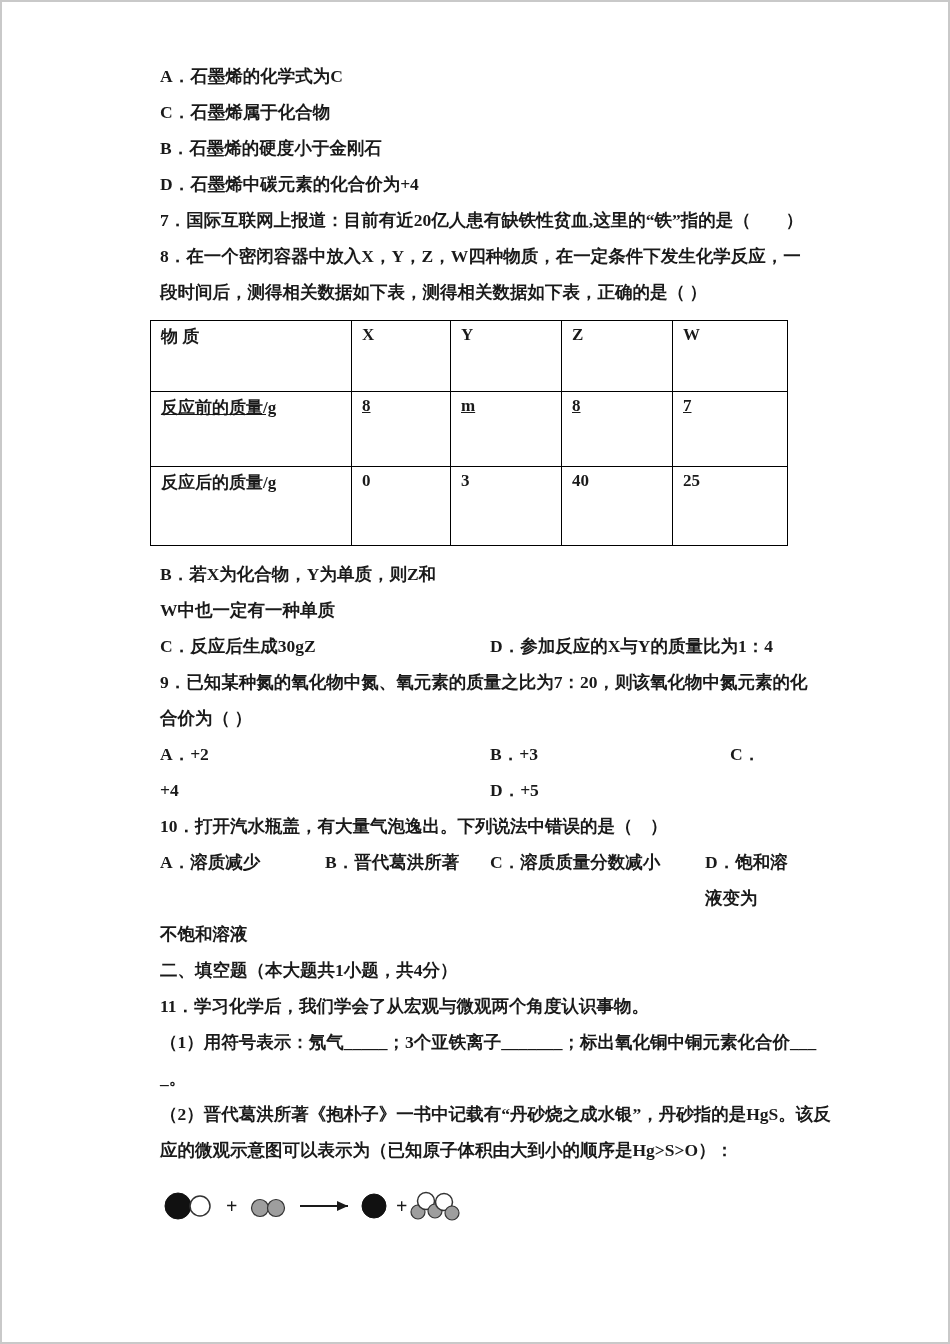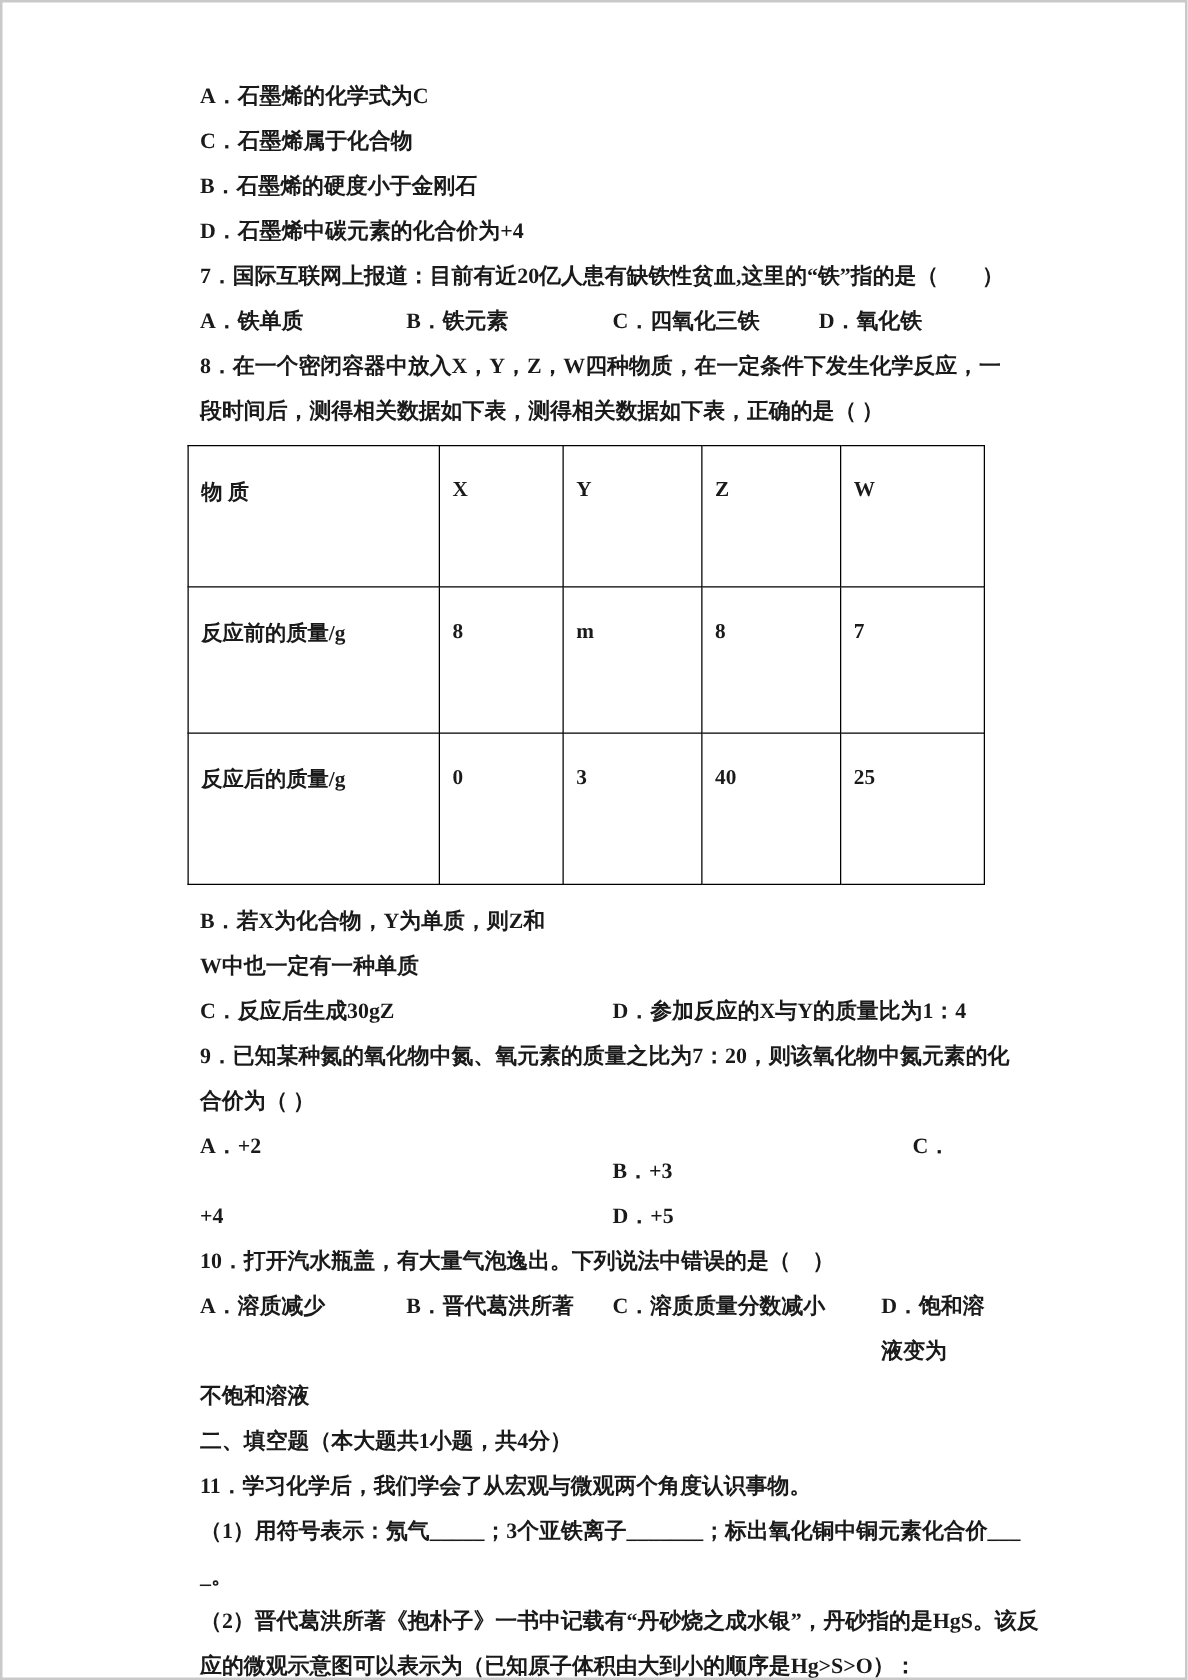--- a/index.html
+++ b/index.html
@@ -13,66 +13,60 @@
   }
   .page {
     padding: 58px 160px 0 160px;
     font-size: 17.5px;
     font-weight: bold;
   }
   .line { line-height: 36px; white-space: nowrap; }
   .opt-row { display: flex; line-height: 36px; }
   .w165 { width: 165px; flex: 0 0 165px; }
   .w215 { width: 215px; flex: 0 0 215px; }
-  .w240 { width: 240px; flex: 0 0 240px; margin-top: 20px; }
+  .w240 { width: 240px; flex: 0 0 240px; }
   .w330 { width: 330px; flex: 0 0 330px; }
   .grow { flex: 1 1 auto; }
   table.qtable {
     border-collapse: collapse;
     margin: 10px 0 10px -10px;
     table-layout: fixed;
     width: 632px;
   }
   table.qtable td {
     border: 1px solid #000;
     vertical-align: top;
-    padding: 25px 10px;
+    padding: 4px 10px;
     font-size: 17px;
     font-weight: bold;
   }
   td.c0 { width: 180px; }
   td.c1 { width: 78px; }
   td.c2 { width: 90px; }
   td.c3 { width: 90px; }
   td.c4 { width: 94px; }
   tr.r0 td { height: 62px; }
-  tr.r1 td { height: 66px; }
+  tr.r1 td { height: 66px; text-decoration: underline; }
   tr.r2 td { height: 70px; }
   .diagram-wrap { margin-top: 14px; }
 </style>
 </head>
 <body>
 
 <div class="page">
 
   <div>
     <div class="line">A．石墨烯的化学式为C</div>
     <div class="line">C．石墨烯属于化合物</div>
     <div class="line">B．石墨烯的硬度小于金刚石</div>
     <div class="line">D．石墨烯中碳元素的化合价为+4</div>
   </div>
 
   <div>
     <div class="line">7．国际互联网上报道：目前有近20亿人患有缺铁性贫血,这里的“铁”指的是（　　）</div>
-    <div class="opt-row">
-      <span class="w165">A．铁单质</span>
-      <span class="w165">B．铁元素</span>
-      <span class="w165">C．四氧化三铁</span>
-      <span class="grow">D．氧化铁</span>
-    </div>
   </div>
 
   <div>
     <div class="line">8．在一个密闭容器中放入X，Y，Z，W四种物质，在一定条件下发生化学反应，一</div>
     <div class="line">段时间后，测得相关数据如下表，测得相关数据如下表，正确的是（ ）</div>
 
     <table class="qtable">
       <tbody>
         <tr class="r0">
           <td class="c0">物 质</td>

